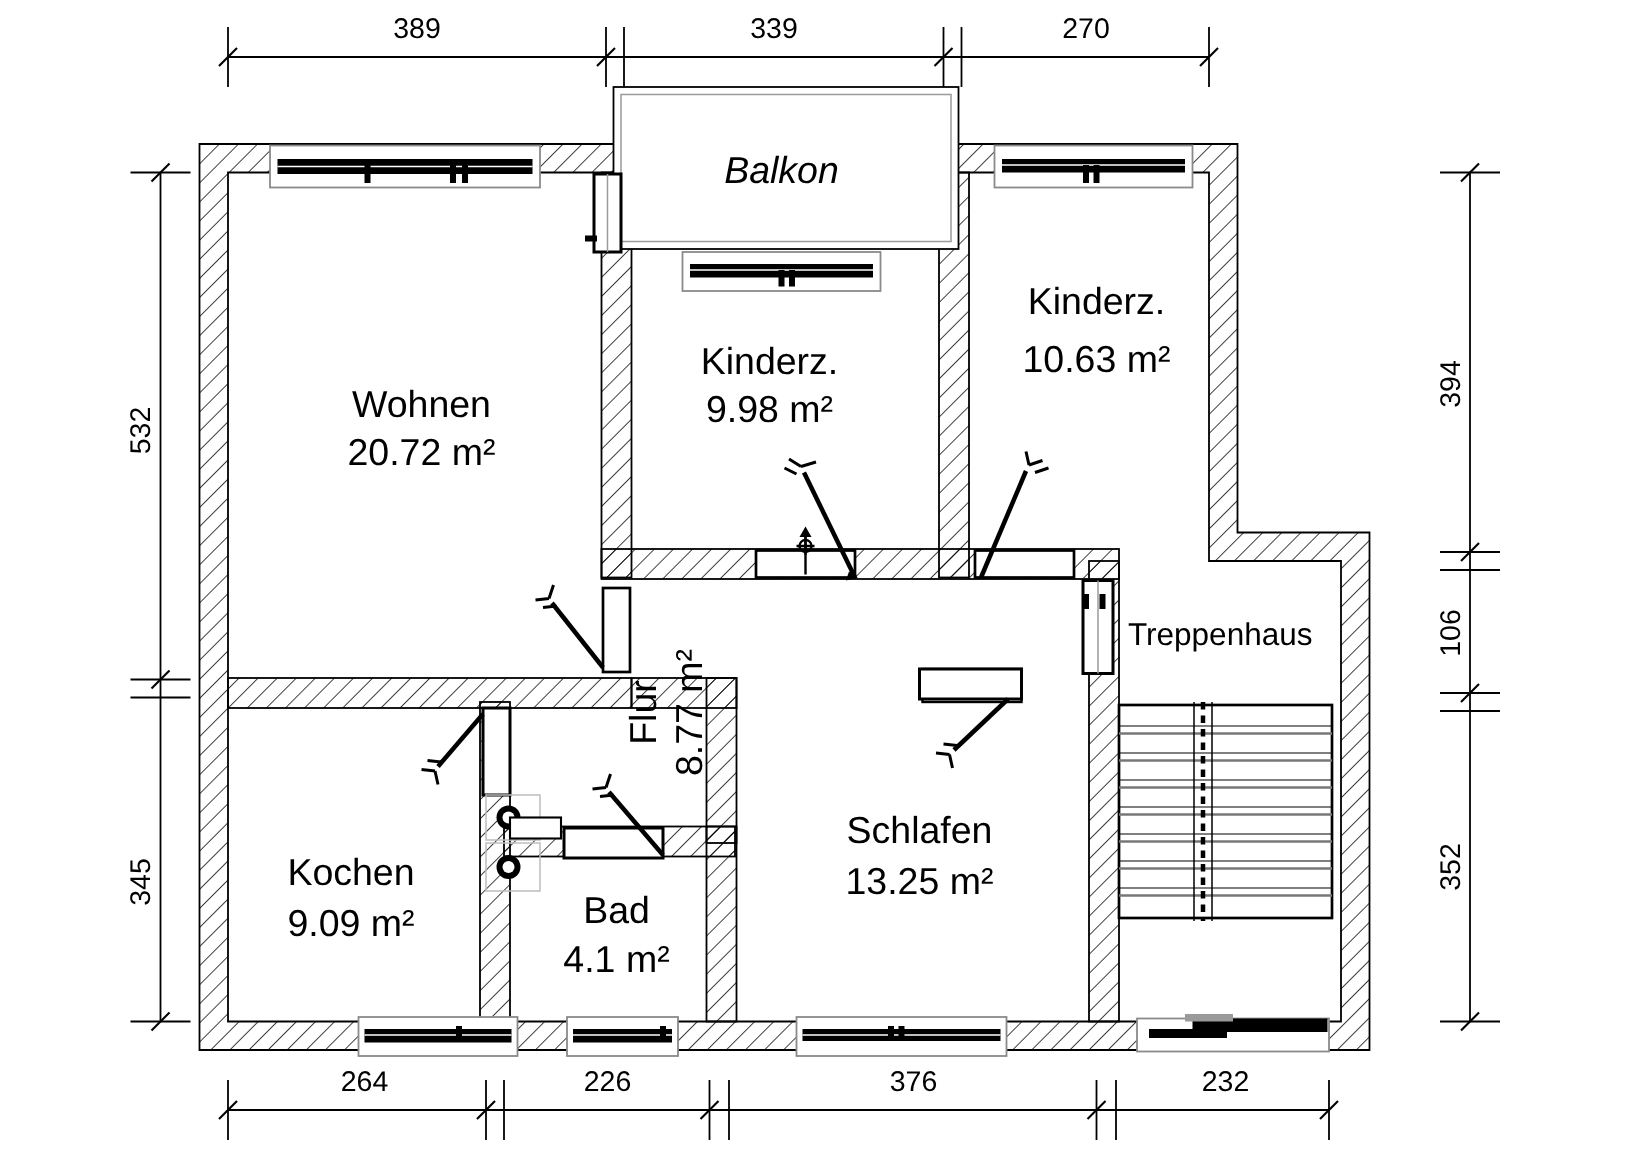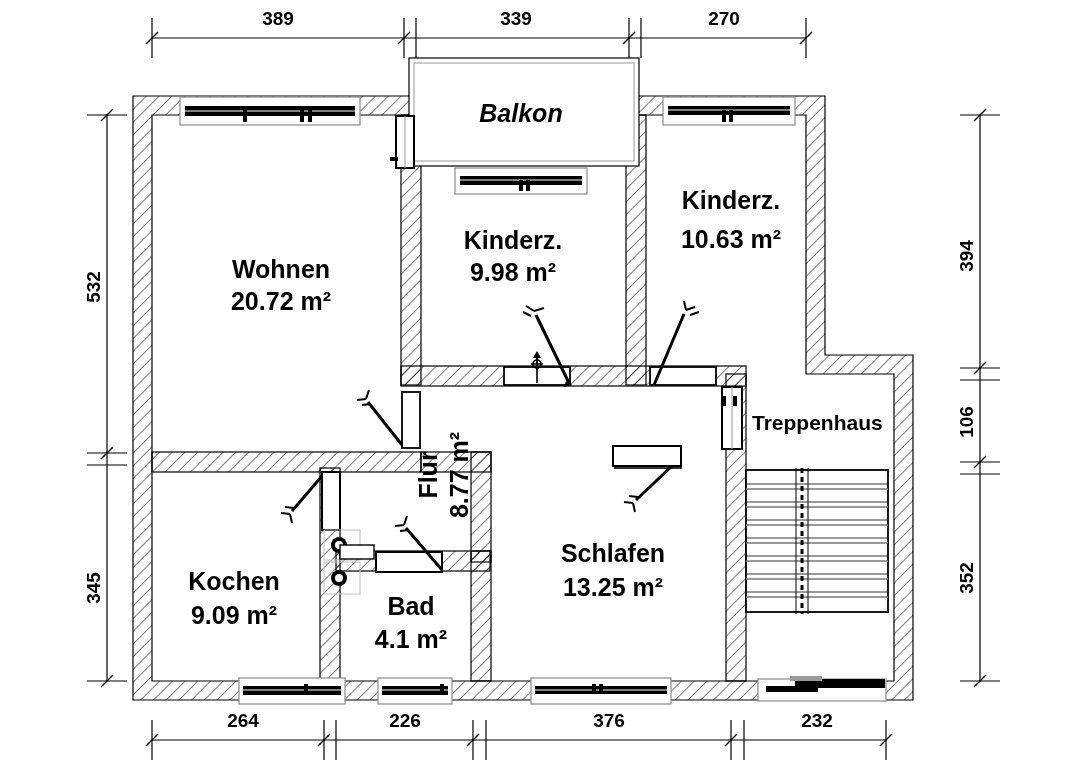--- a/index.html
+++ b/index.html
@@ -1,17 +1,17 @@
 <!DOCTYPE html>
 <html><head>
 <meta charset="utf-8">
 <style>
   html,body{margin:0;padding:0;background:#ffffff;}
   body{width:1086px;height:770px;font-family:"Liberation Sans",sans-serif;color:#000;overflow:hidden;}
-  #stage{position:relative;width:1086px;height:632px;font-weight:bold;}
+  #stage{position:relative;width:1086px;height:632px;}
   svg{display:block;}
   .dim-text{font-family:"Liberation Sans",sans-serif;font-size:19px;fill:#000;}
   .room-name{font-family:"Liberation Sans",sans-serif;font-size:25px;fill:#000;}
   .room-area{font-family:"Liberation Sans",sans-serif;font-size:25px;fill:#000;}
   .balkon-label{font-family:"Liberation Sans",sans-serif;font-size:25px;font-style:italic;fill:#000;}
   .tre-label{font-family:"Liberation Sans",sans-serif;font-size:21px;fill:#000;}
 </style>
 </head>
 <body>
 

